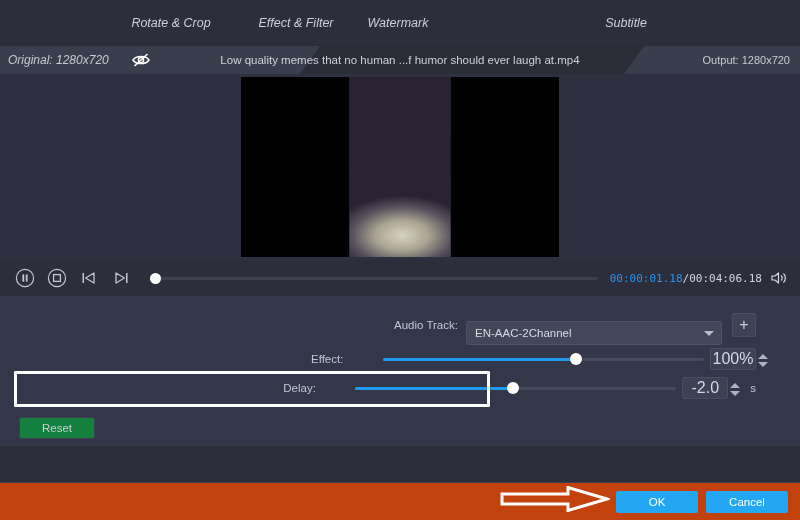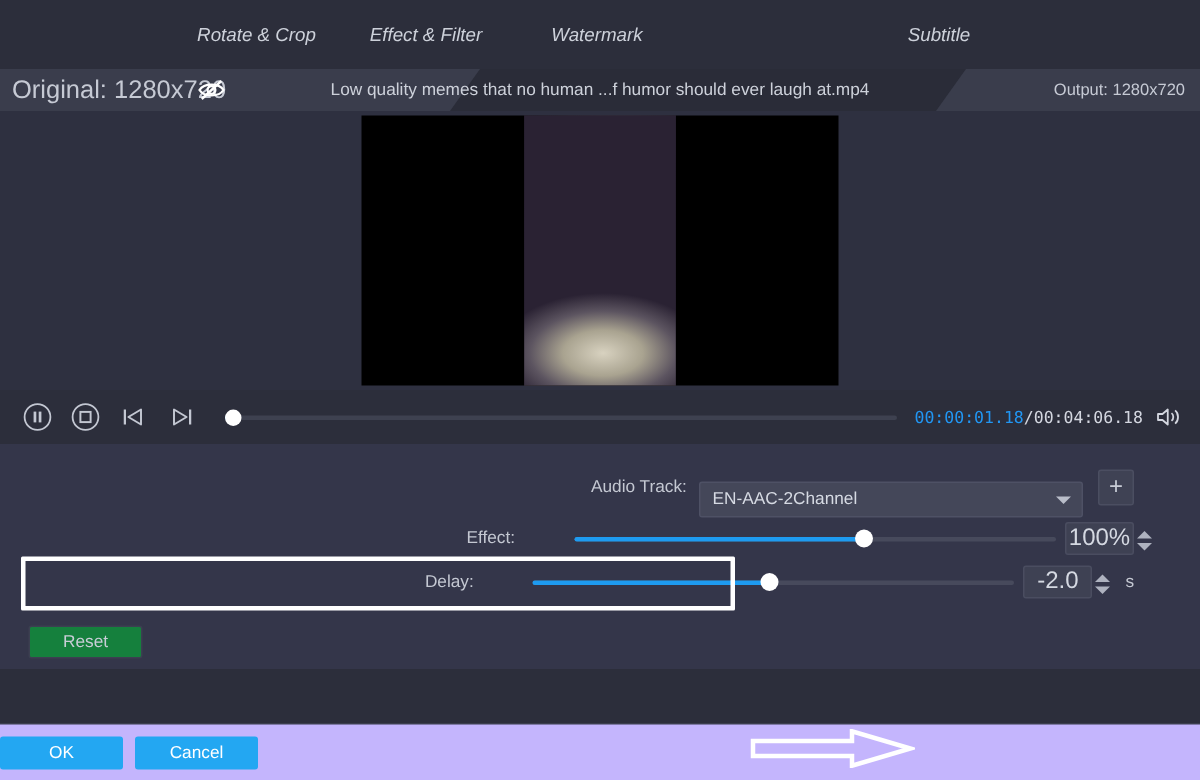--- a/index.html
+++ b/index.html
@@ -68,21 +68,21 @@
   }
   .tab.active { color: #a3a3a3; margin-top: 32px; }
   .tab .underline {
     position: absolute;
     left: 0; right: 0;
     bottom: -1px;
     height: 2px;
     background: #1e9bf0;
   }
   .tab-rotate { left: 118px; width: 106px; }
-  .tab-effect { left: 232px; width: 104px; }
+  .tab-effect { left: 244px; width: 104px; }
   .tab-water  { left: 346px; width: 104px; }
   .tab-audio  { left: 462px; width: 100px; }
   .tab-sub    { left: 576px; width: 100px; }
 
   
   .infobar {
     position: absolute;
     top: 46px; left: 0;
     width: 800px;
     height: 28px;
@@ -93,23 +93,24 @@
     top: 0; left: 0;
     height: 28px;
     width: 320px;
     background: #3a3d4c;
     clip-path: polygon(0 0, 320px 0, 300px 28px, 0 28px);
     display: flex;
     align-items: center;
   }
   .info-left .label {
     margin-left: 8px;
-    font-size: 17px;
+    font-size: 12px;
     color: #c6cad4;
     white-space: nowrap;
+    font-style: italic;
   }
   .eye-icon {
     position: absolute;
     left: 130px;
     top: 4px;
     width: 22px;
     height: 20px;
     display: flex; align-items: center; justify-content: center;
   }
   .info-center {
@@ -398,25 +399,25 @@
     font-size: 11.5px;
     color: #c9cdd7;
   }
 
   
   .bottombar {
     position: absolute;
     left: 0; bottom: 0;
     width: 800px;
     height: 38px;
-    background: #c4b5fd;
+    background: #c2410c;
     border-top: 1px solid #3b3e4e;
     display: flex;
     align-items: center;
-    justify-content: flex-start;
+    justify-content: flex-end;
   }
   .dlg-btn {
     width: 82px;
     height: 22px;
     margin-right: 12px;
     background: #23a7f2;
     border-radius: 2px;
     display: flex;
     align-items: center;
     justify-content: center;

